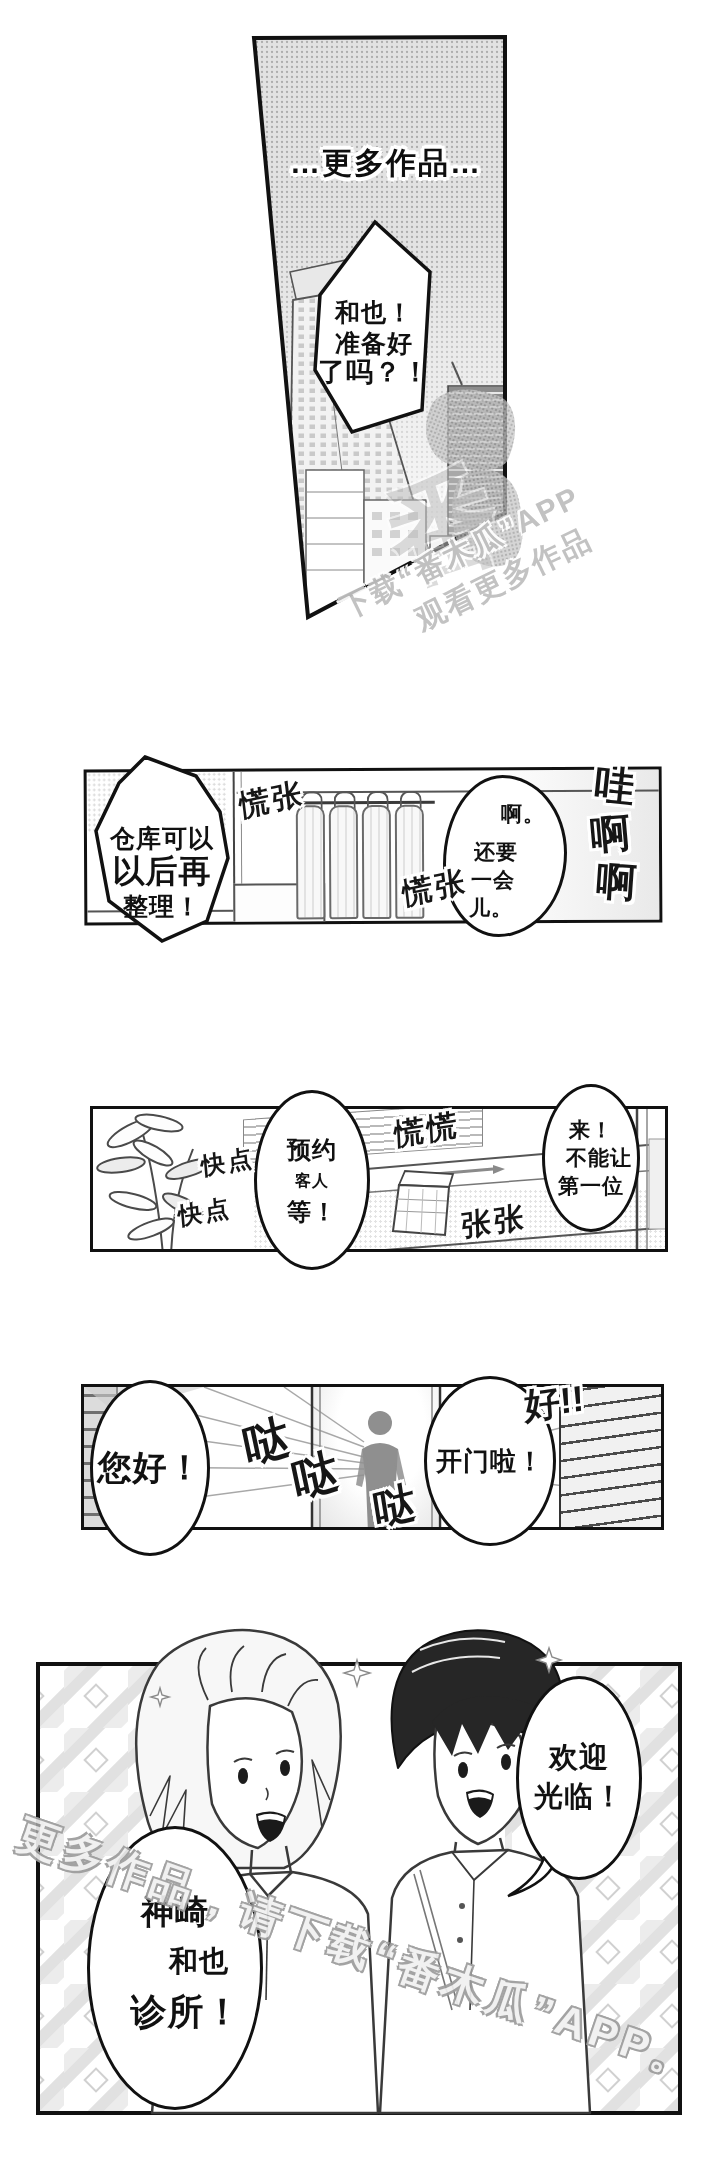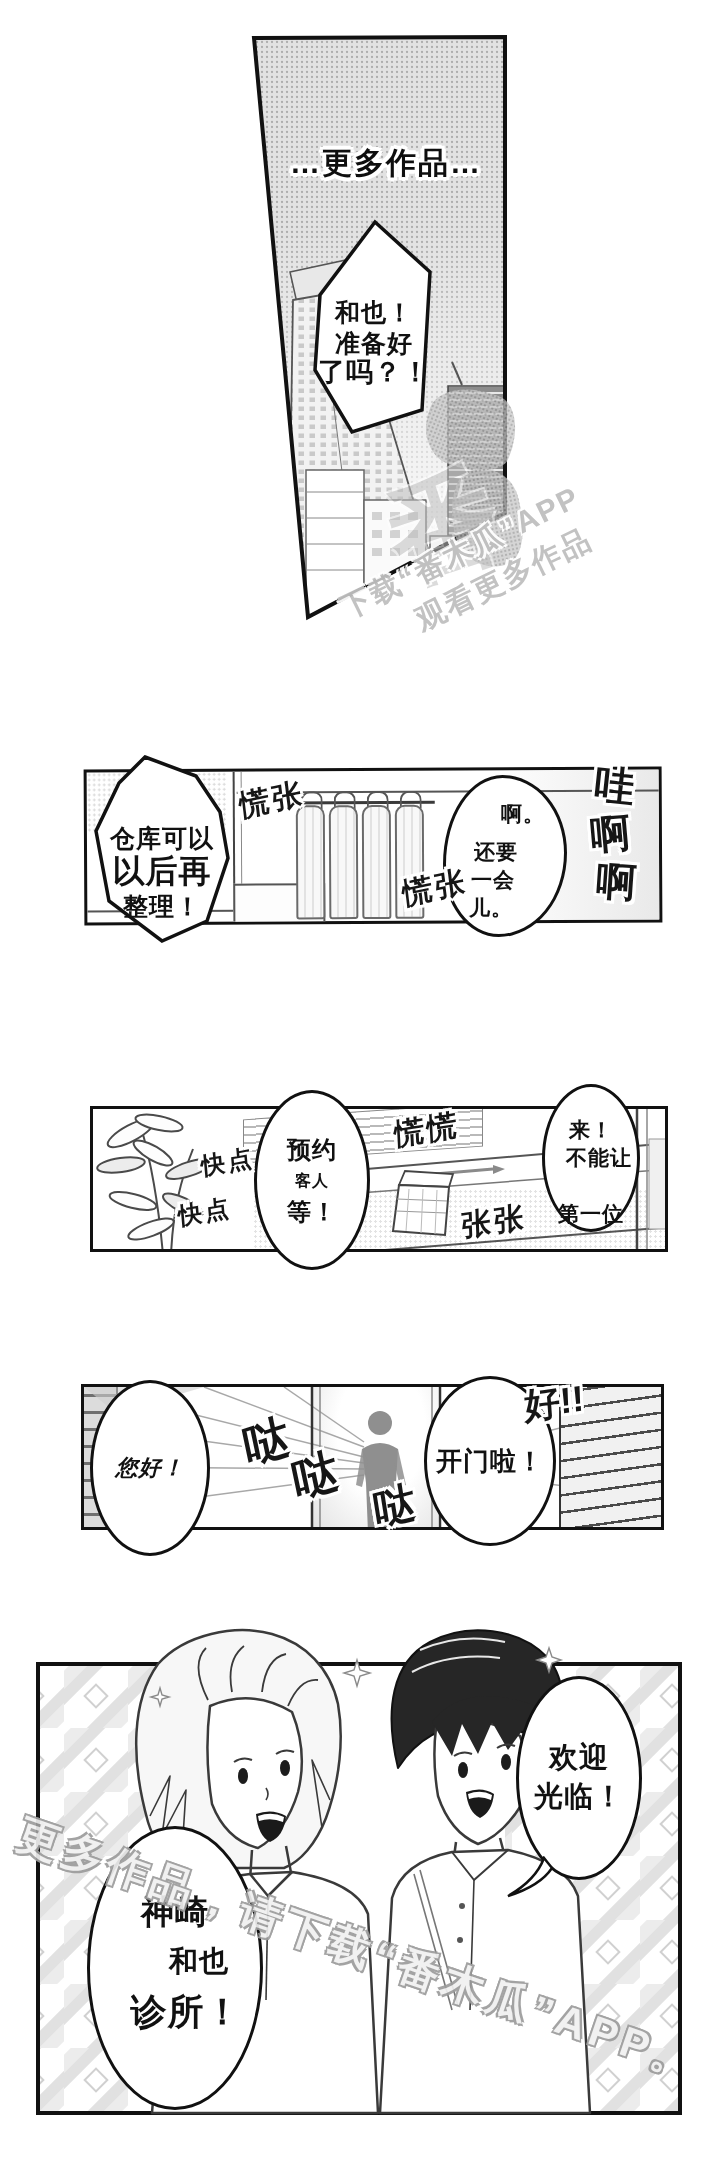--- a/index.html
+++ b/index.html
@@ -196,21 +196,21 @@
 </div>
 
 <div class="bubble" style="left:254px;top:1090px;width:116px;height:180px;"></div>
 <span class="btext" style="left:312px;top:1150px;font-size:24px;">预约</span>
 <span class="btext" style="left:312px;top:1181px;font-size:16px;">客人</span>
 <span class="btext" style="left:312px;top:1212px;font-size:24px;">等！</span>
 
 <div class="bubble" style="left:542px;top:1084px;width:98px;height:148px;"></div>
 <span class="btext" style="left:591px;top:1130px;font-size:21px;">来！</span>
 <span class="btext" style="left:591px;top:1158px;font-size:21px;margin-left:8px;">不能让</span>
-<span class="btext" style="left:591px;top:1186px;font-size:21px;margin-top:28px;">第一位</span>
+<span class="btext" style="left:591px;top:1186px;font-size:21px;">第一位</span>
 
 <span class="sfx" style="left:228px;top:1162px;font-size:24px;transform:translate(-50%,-50%) rotate(-10deg) skewX(-5deg);">快点</span>
 <span class="sfx" style="left:205px;top:1212px;font-size:24px;transform:translate(-50%,-50%) rotate(-10deg) skewX(-5deg);">快点</span>
 <span class="sfx" style="left:427px;top:1130px;font-size:30px;transform:translate(-50%,-50%) rotate(-9deg) skewX(-6deg);">慌慌</span>
 <span class="sfx" style="left:494px;top:1222px;font-size:30px;transform:translate(-50%,-50%) rotate(-8deg) skewX(-6deg);">张张</span>
 
 <div class="panel" style="left:81px;top:1384px;width:583px;height:146px;">
   <div class="abs shutterL" style="left:0;top:0;width:32px;height:146px;border-right:2px solid #333;"></div>
   <div class="abs" style="left:228px;top:0;width:126px;height:146px;background:radial-gradient(ellipse at 55% 30%,#ffffff 0 45%,#f1f1f1 70%,#e2e2e2 100%);"></div>
   <svg class="abs" style="left:0;top:0;" width="583" height="146" viewBox="0 0 583 146">
@@ -236,21 +236,21 @@
       <circle cx="296" cy="36" r="12"></circle>
       <path d="M278,62 Q296,50 314,62 L312,96 L308,146 L300,146 L298,112 L294,146 L284,146 L282,96 Z"></path>
       <path d="M278,62 L272,98 L278,100 L284,74 Z" opacity=".85"></path>
       <path d="M314,62 L322,98 L316,100 L310,74 Z" opacity=".85"></path>
     </g>
   </svg>
   <div class="abs shutterR" style="left:475px;top:0;width:108px;height:146px;border-left:2px solid #333;"></div>
 </div>
 
 <div class="bubble" style="left:90px;top:1380px;width:120px;height:176px;"></div>
-<span class="btext" style="left:150px;top:1468px;font-size:22px;font-style:italic;">您好！</span>
+<span class="btext" style="left:150px;top:1468px;font-size:34px;">您好！</span>
 
 <div class="bubble" style="left:424px;top:1376px;width:132px;height:170px;"></div>
 <span class="btext" style="left:490px;top:1461px;font-size:26px;">开门啦！</span>
 
 <span class="sfx" style="left:268px;top:1442px;font-size:46px;transform:translate(-50%,-50%) rotate(-18deg) skewX(-6deg);">哒</span>
 <span class="sfx" style="left:317px;top:1476px;font-size:46px;transform:translate(-50%,-50%) rotate(-18deg) skewX(-6deg);">哒</span>
 <span class="sfx" style="left:396px;top:1506px;font-size:42px;transform:translate(-50%,-50%) rotate(-15deg) skewX(-6deg);">哒</span>
 <span class="sfx" style="left:554px;top:1403px;font-size:36px;transform:translate(-50%,-50%) rotate(-8deg) skewX(-4deg);letter-spacing:0;">好!!</span>
 
 <svg class="abs" style="left:30px;top:1624px;z-index:6;" width="660" height="496" viewBox="30 1624 660 496">

